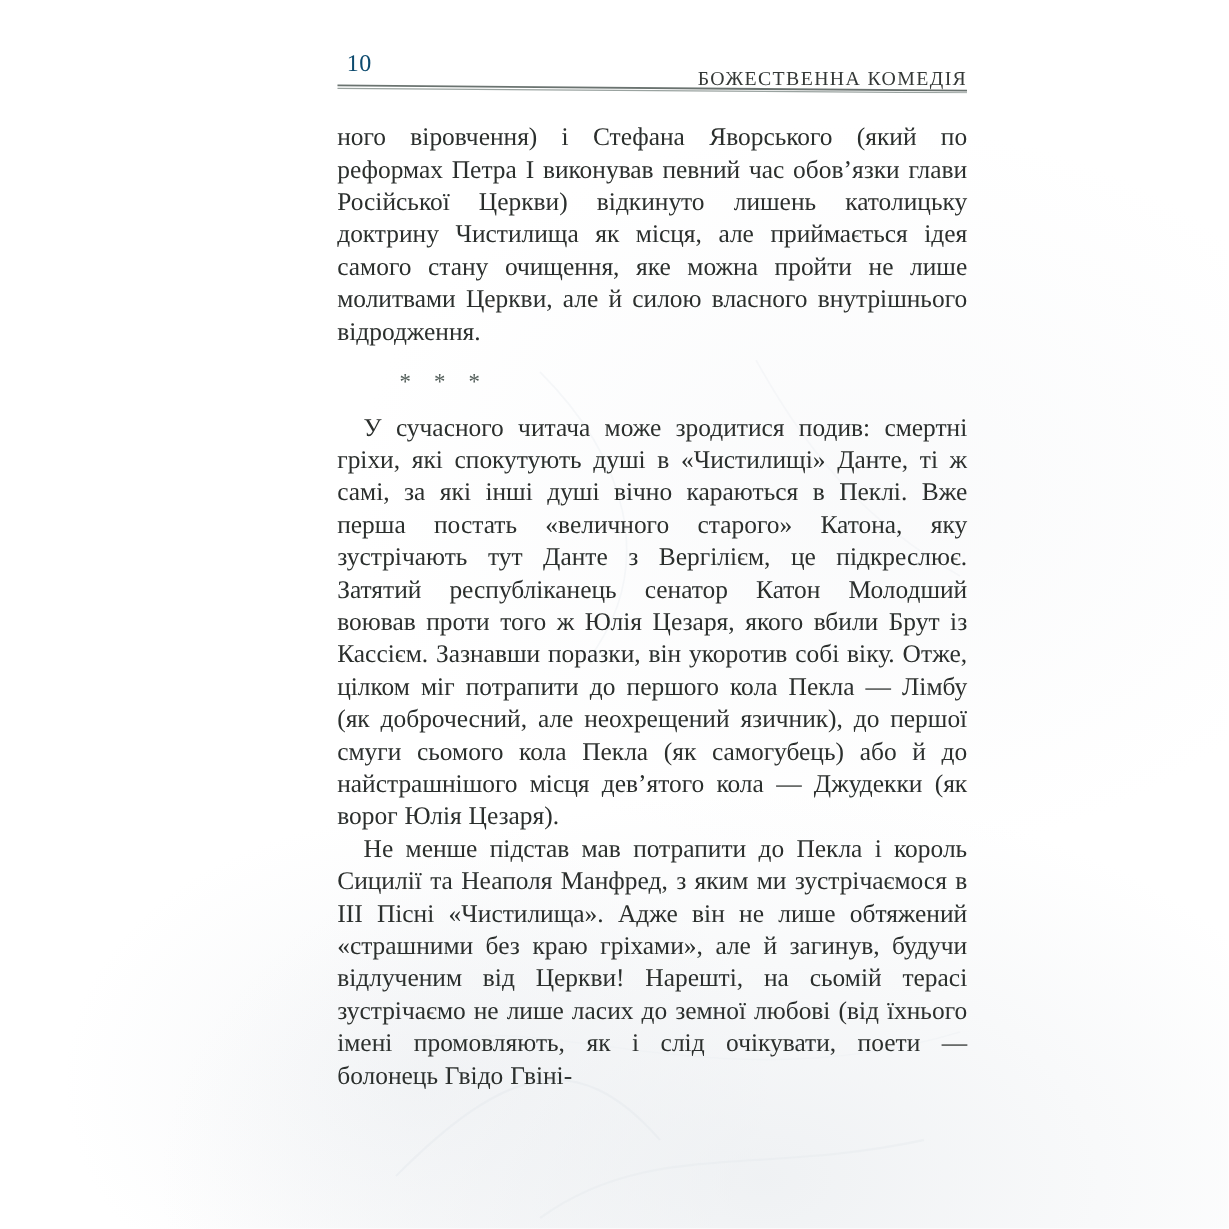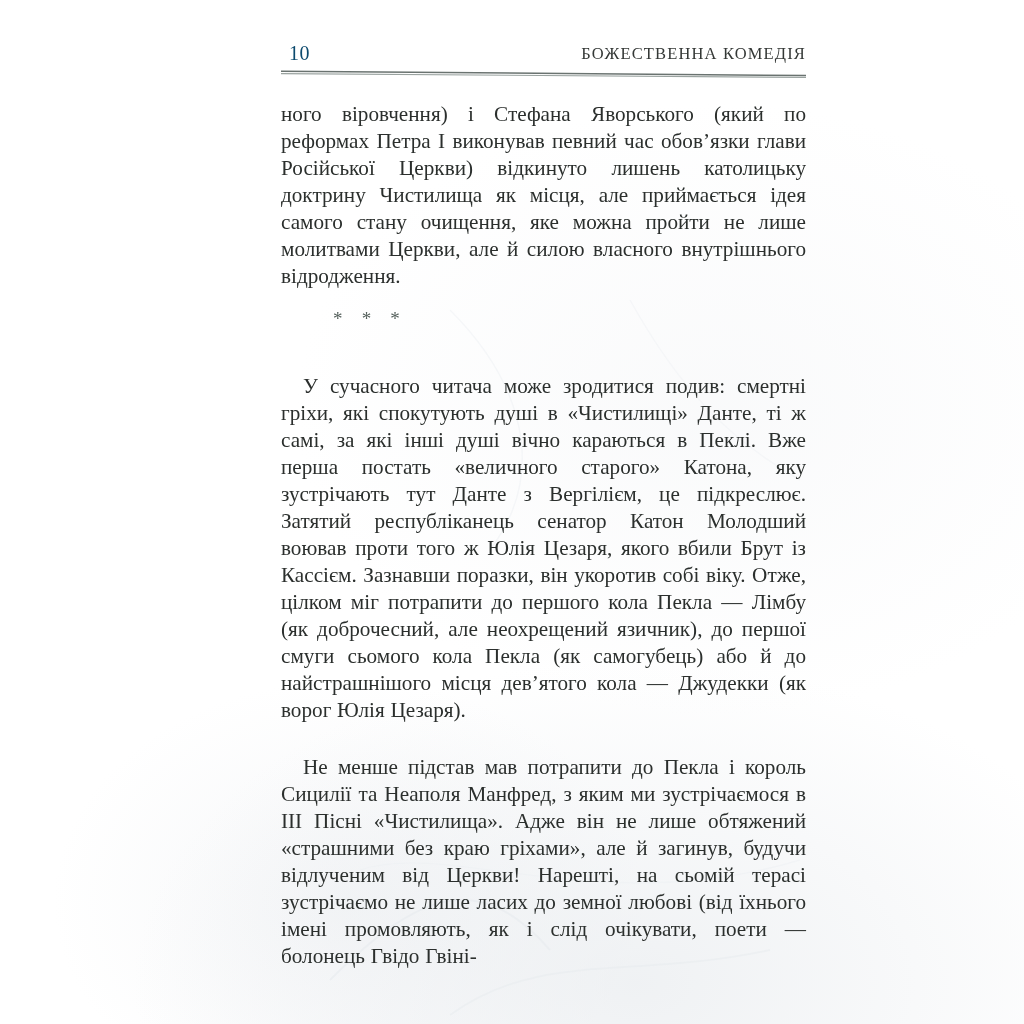--- a/index.html
+++ b/index.html
@@ -48,21 +48,21 @@
     position: absolute;
     left: 8px;
     top: 2px;
     font-size: 20px;
     letter-spacing: 0.4px;
     color: #0c4a6e;
   }
   .book-title {
     position: absolute;
     right: 0;
-    top: 4px;
+    top: 16px;
     font-size: 16.5px;
     letter-spacing: 1.15px;
     color: #343836;
     white-space: nowrap;
   }
 
   
   .head-rule {
     position: absolute;
     left: 0;
@@ -81,21 +81,20 @@
     text-align: justify;
     text-justify: inter-word;
     word-spacing: 0.02em;
     hyphens: manual;
   }
   .body-copy p {
     margin: 0;
   }
   .body-copy p.indent {
     text-indent: 22px;
-    margin-top: 30px;
   }
   
   .body-copy p { text-align-last: left; }
 
   .divider {
     margin: 0;
     padding: 15px 0 11px 0;
     text-indent: 52px;
     font-size: 19px;
     letter-spacing: 7px;

